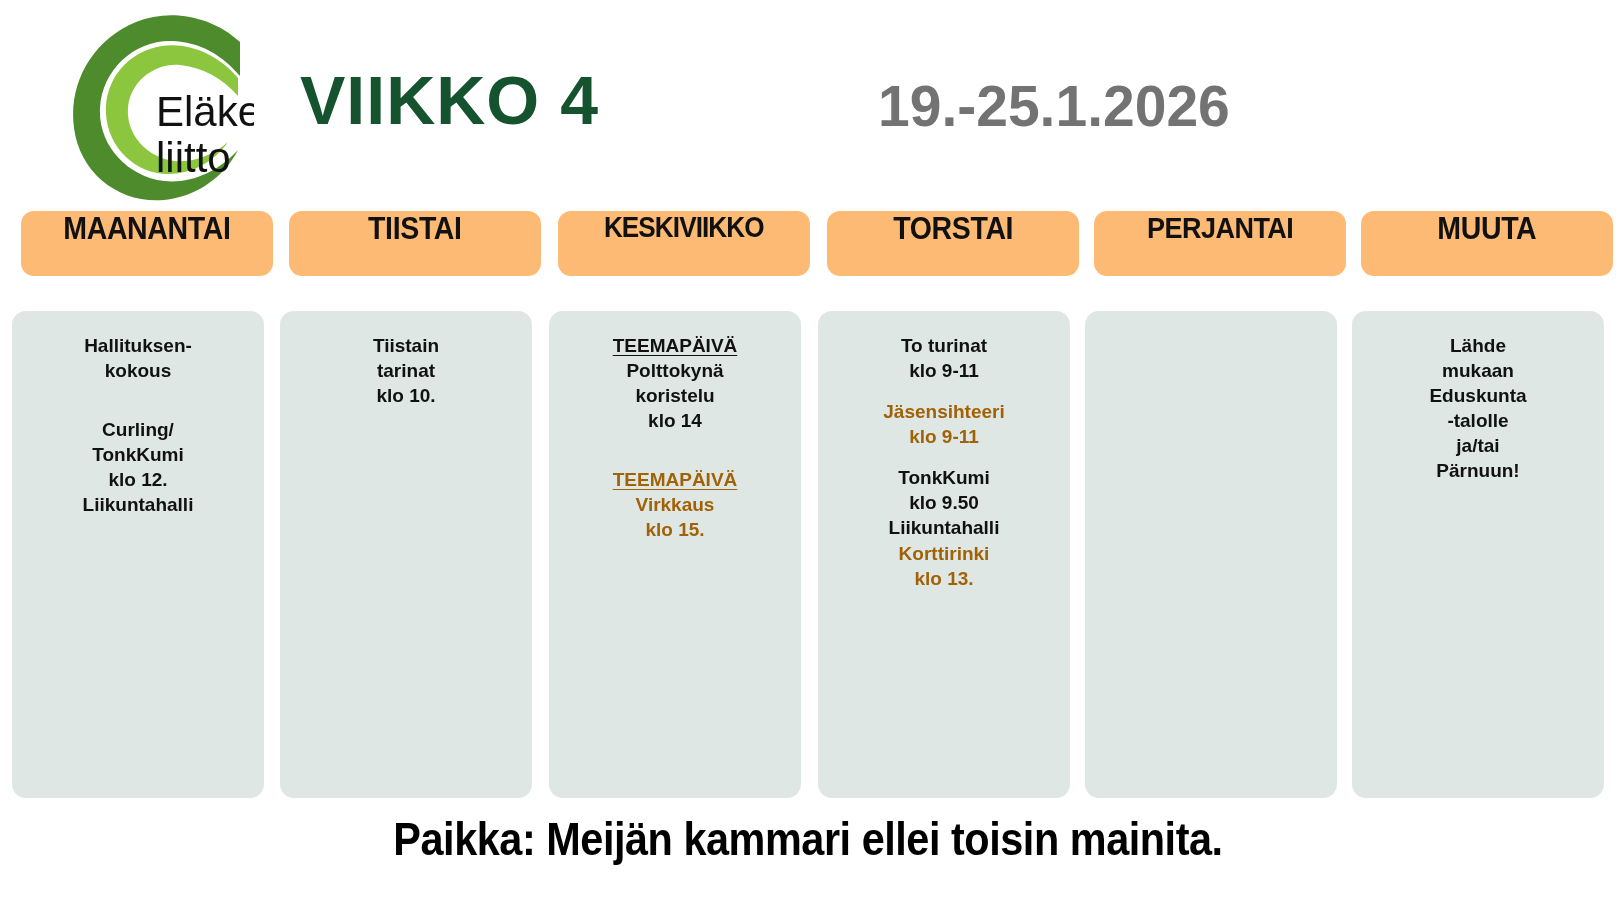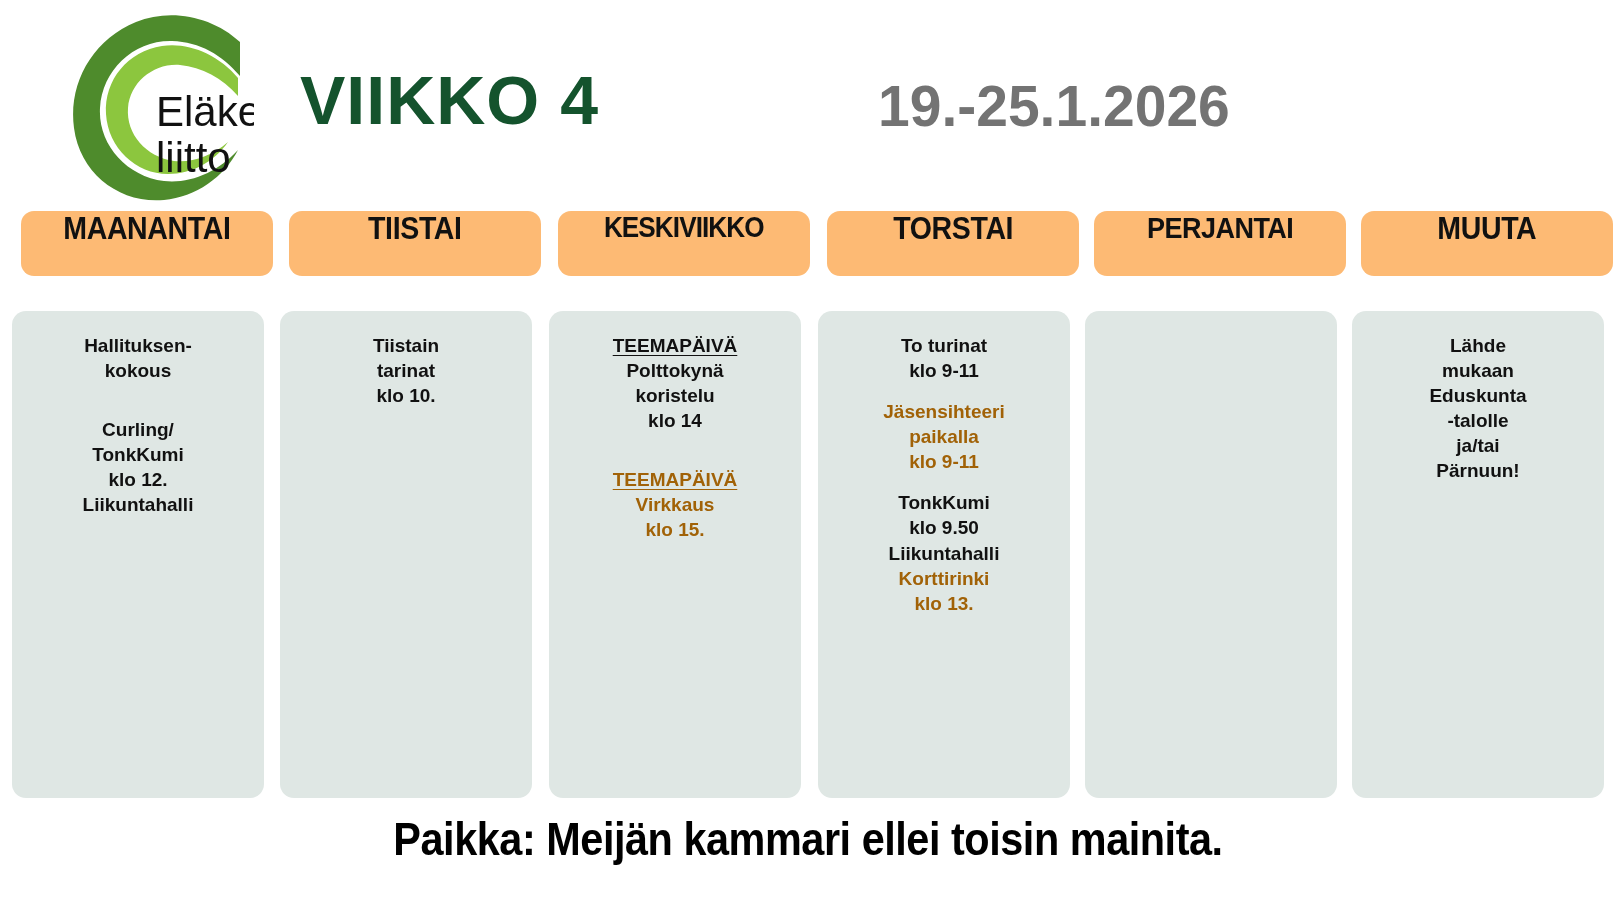--- a/index.html
+++ b/index.html
@@ -214,21 +214,20 @@
     </div>
     <div class="day-column col-3">
       <div class="day-header">
         <span class="day-header-label">TORSTAI</span>
       </div>
       <div class="day-card">
         <p class="entry">To turinat</p>
         <p class="entry">klo 9-11</p>
         <div class="entry-gap-sm"></div>
         <p class="entry red">Jäsensihteeri</p>
-        <p class="entry red">paikalla</p>
         <p class="entry red">klo 9-11</p>
         <div class="entry-gap-sm"></div>
         <p class="entry">TonkKumi</p>
         <p class="entry">klo 9.50</p>
         <p class="entry">Liikuntahalli</p>
         <p class="entry red">Korttirinki</p>
         <p class="entry red">klo 13.</p>
       </div>
     </div>
     <div class="day-column col-4">

